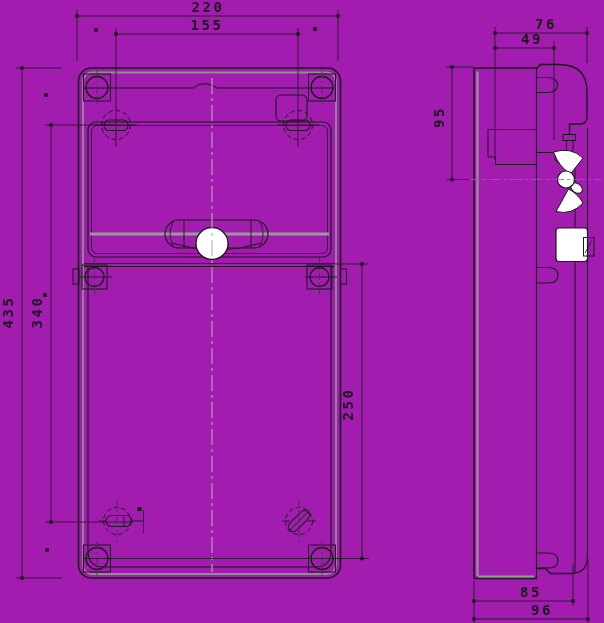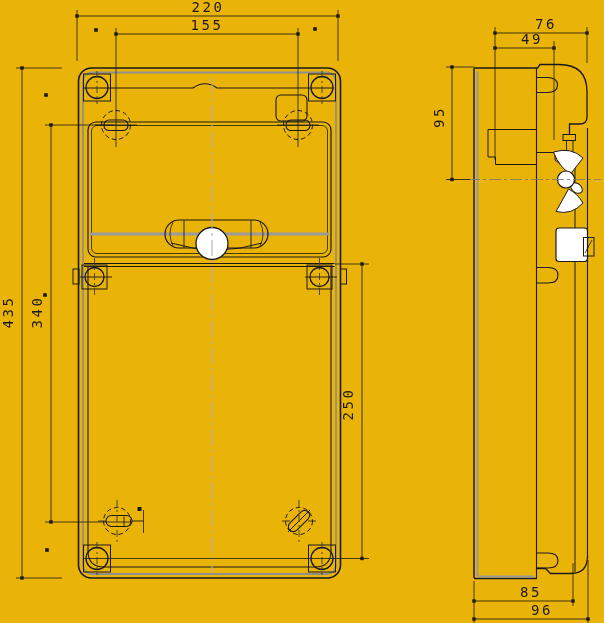--- a/index.html
+++ b/index.html
@@ -1,19 +1,20 @@
 <!DOCTYPE html>
 <html><head>
 <meta charset="utf-8">
 <style>
   html,body{margin:0;padding:0;background:#ffffff;}
   .sheet{
-    position:relative;width:604px;height:623px;background:#eab308;
+    position:relative;width:604px;height:623px;background:#a21caf;
     font-family:"DejaVu Sans Mono","Liberation Mono",monospace;
     overflow:hidden;
+    font-weight:bold;
   }
   svg{display:block}
   .dim-label{
     font-family:"DejaVu Sans Mono","Liberation Mono",monospace;
     font-size:14px;letter-spacing:2.5px;fill:#1a1a1a;
   }
 </style>
 </head>
 <body>
 

